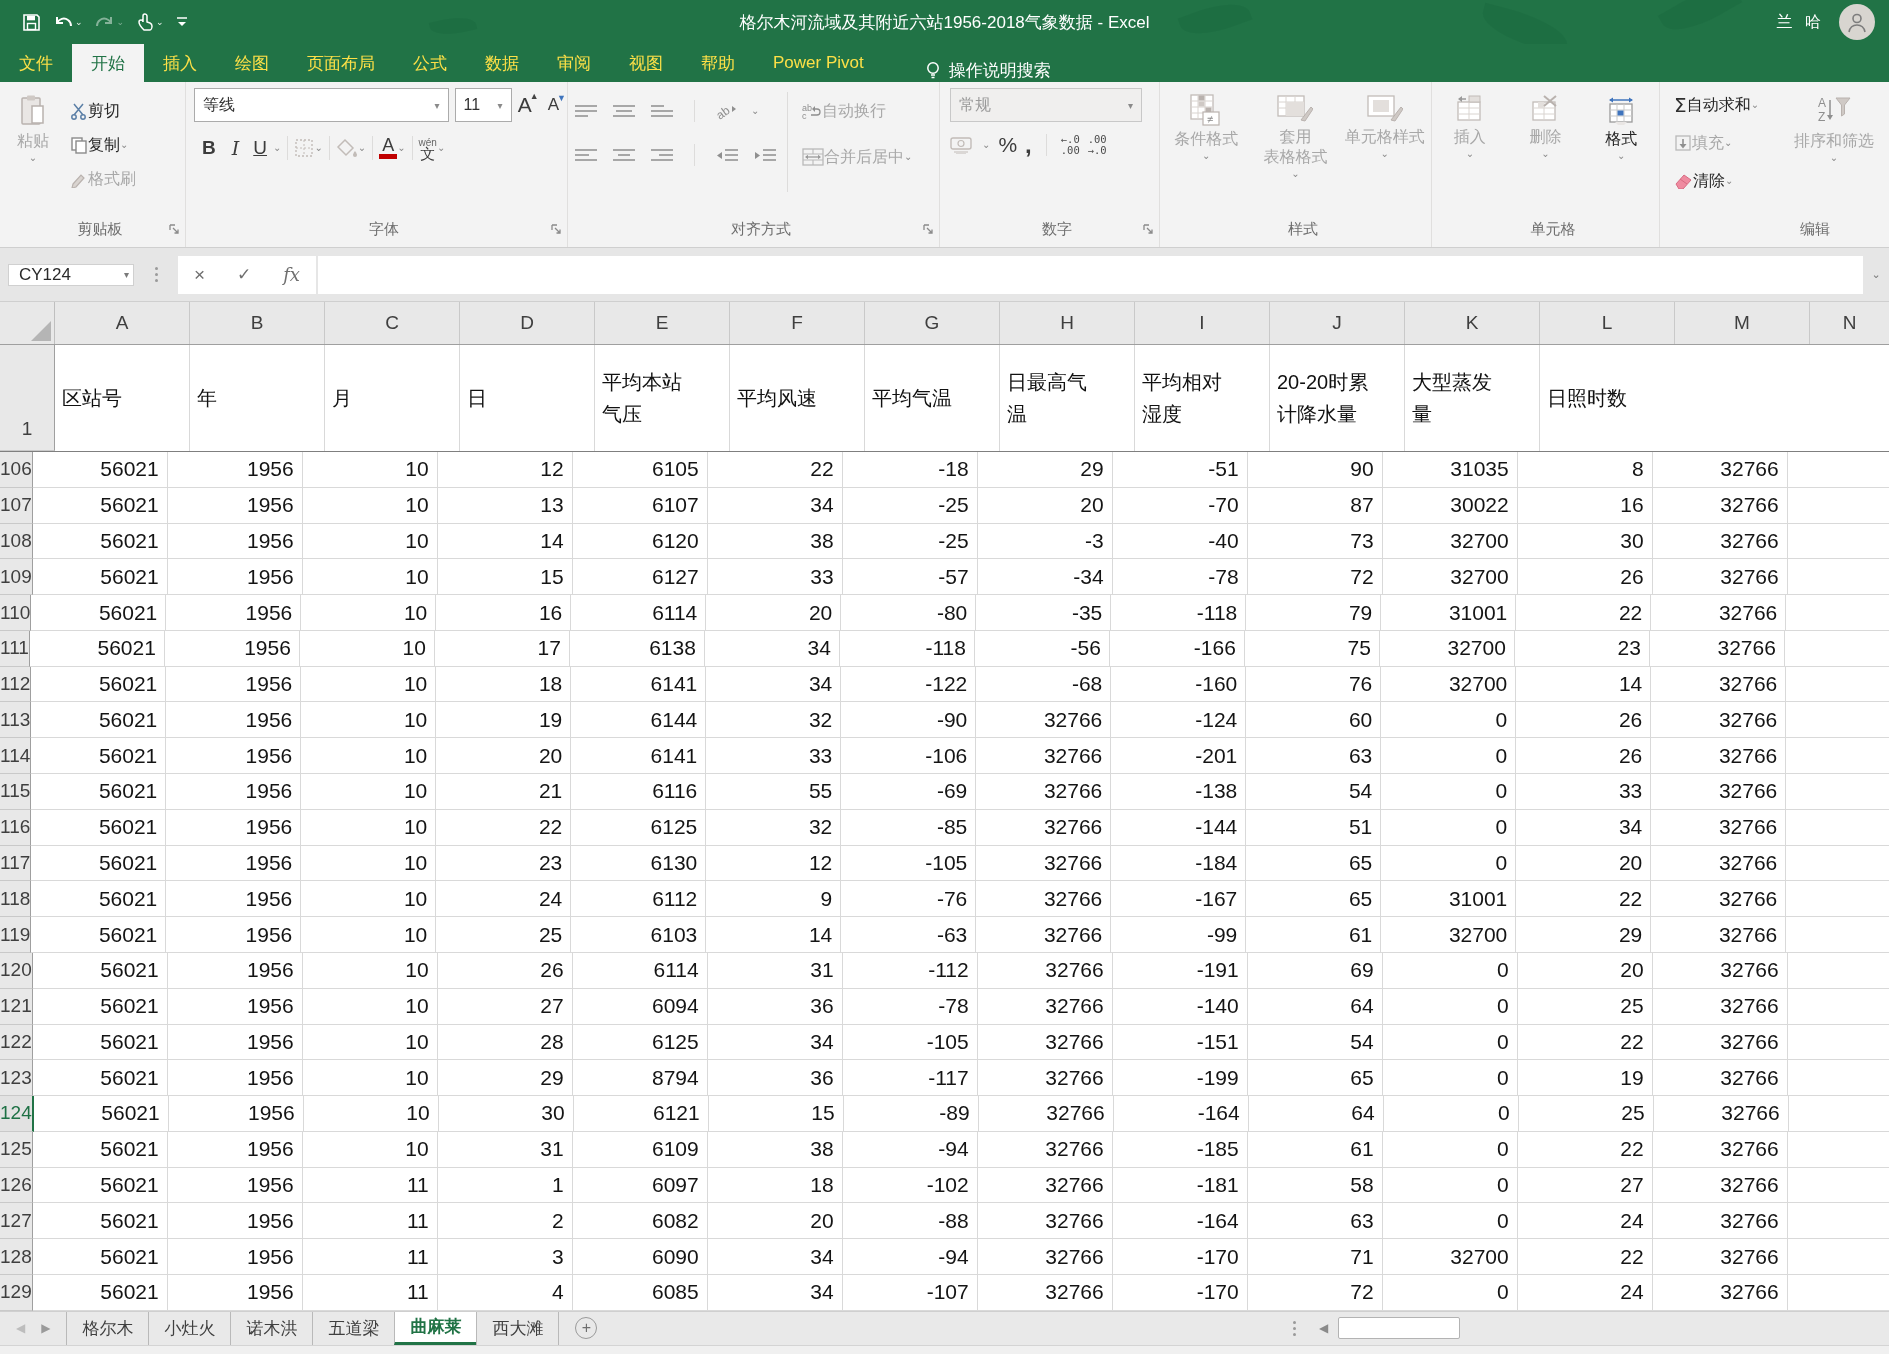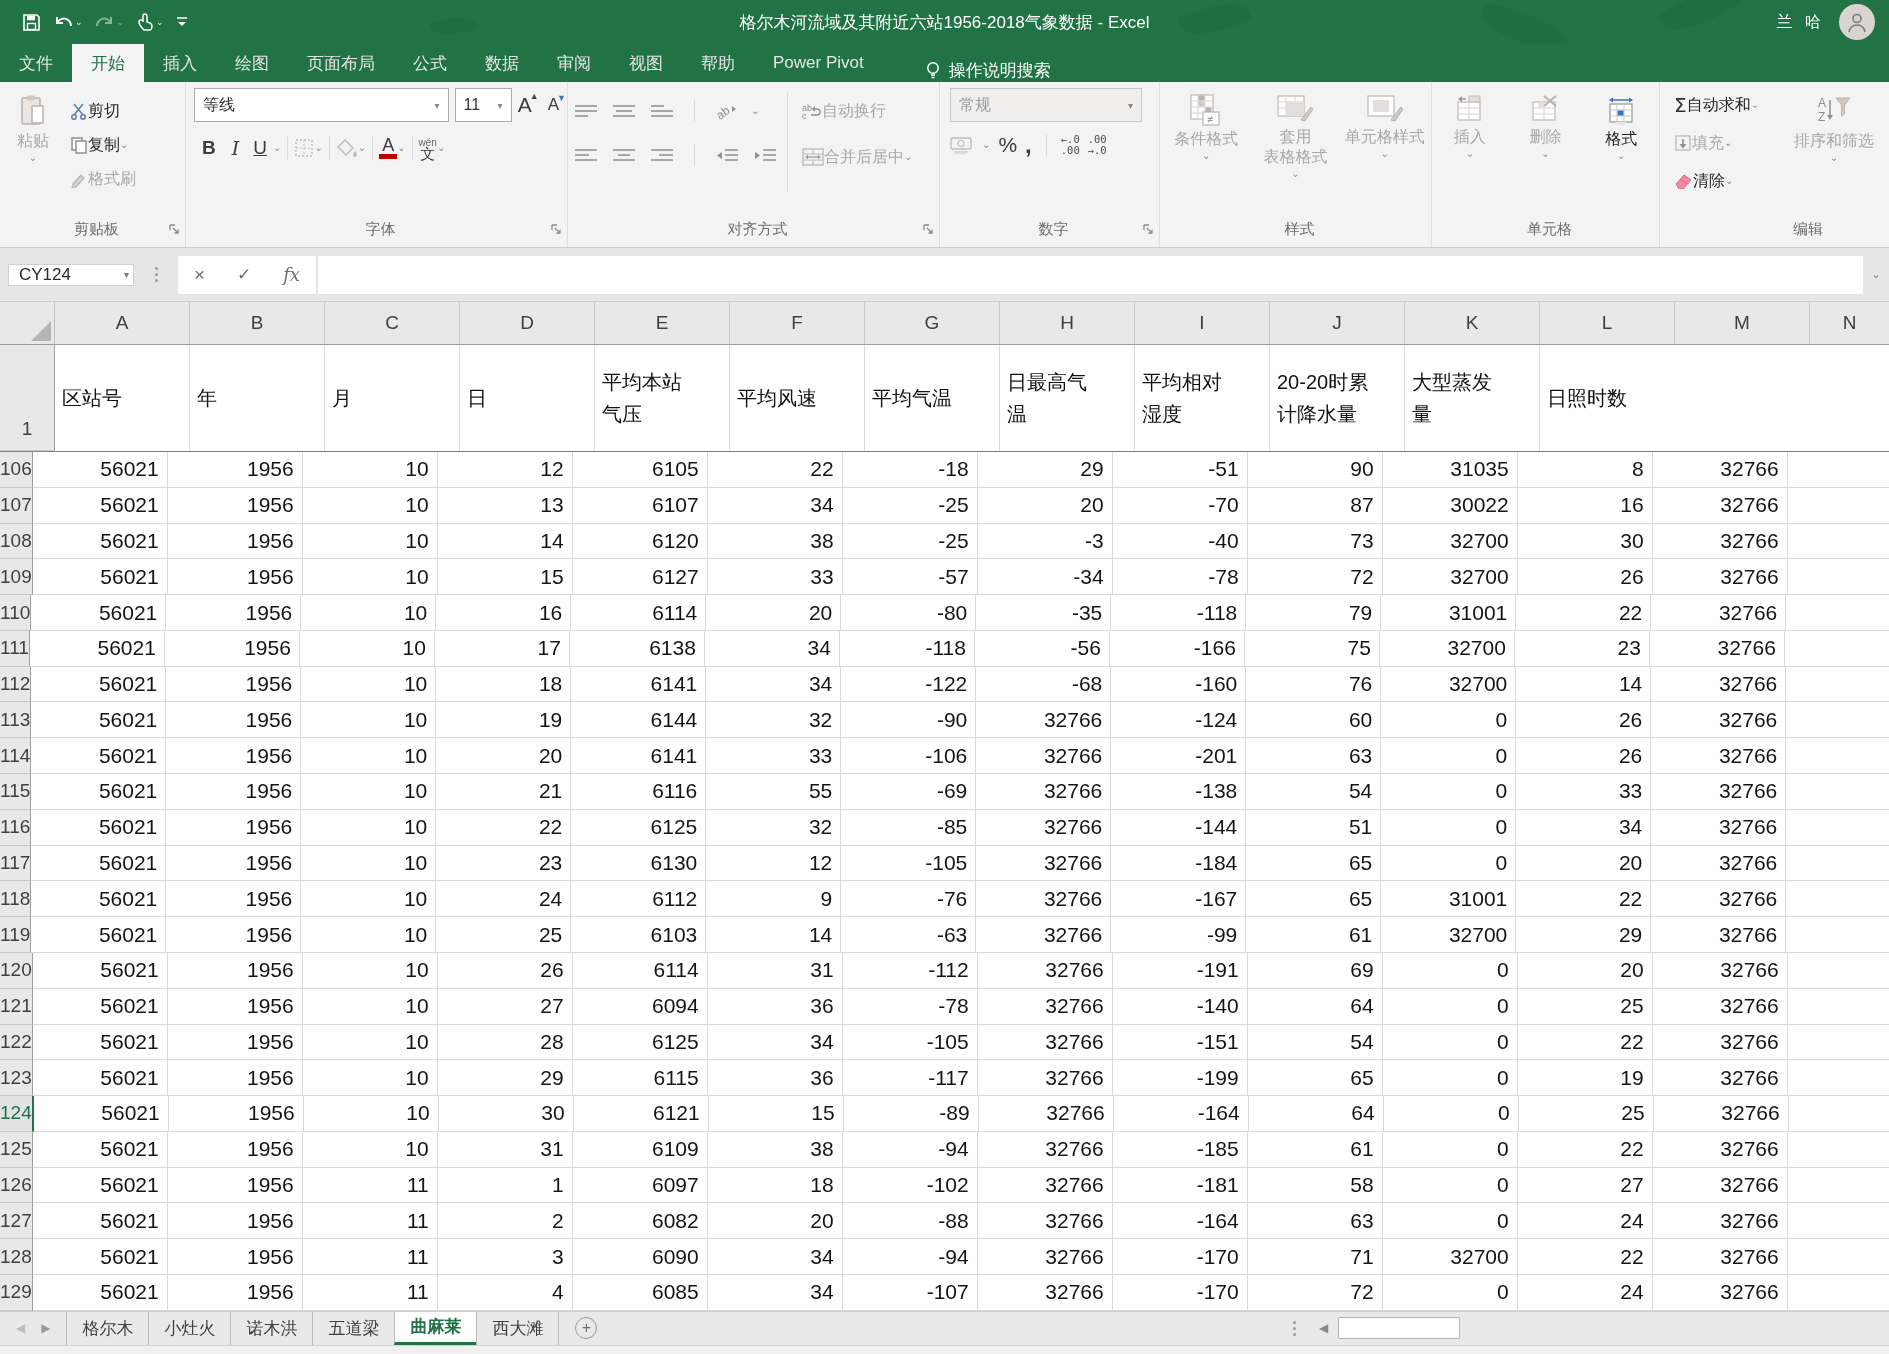--- a/index.html
+++ b/index.html
@@ -17,29 +17,29 @@
   .qbtn.dim { opacity:.45; }
   .ttl { position:absolute; left:0; right:0; text-align:center; font-size:17px; z-index:1; }
   .tb-right { margin-left:auto; display:flex; align-items:center; gap:14px; padding-right:14px; z-index:2; }
   .uname { font-size:16px; letter-spacing:4px; }
   .avatar { width:36px; height:36px; border-radius:50%; background:#d8d5d0;
     display:flex; align-items:center; justify-content:center; }
 
   
   .tabsrow { height:38px; background:#217346; display:flex; align-items:flex-end; }
   .rtabs { display:flex; height:38px; }
-  .rtab { padding:0 19px; display:flex; align-items:center; color:#e5e5e5; font-size:17px; cursor:default; }
+  .rtab { padding:0 19px; display:flex; align-items:center; color:#fde047; font-size:17px; cursor:default; }
   .rtab.active { background:#f3f3f3; color:#217346; }
   .searchbox { display:flex; align-items:center; gap:8px; color:#fff; font-size:17px; margin-left:42px; }
 
   
   .ribbon { height:166px; background:#f3f3f3; border-bottom:1px solid #cfcfcf;
     display:flex; overflow:hidden; }
   .group { position:relative; border-right:1px solid #e0dfde; padding-top:6px; height:100%; }
-  .g-label { position:absolute; bottom:2px; left:8px; right:0; text-align:center;
+  .g-label { position:absolute; bottom:2px; left:15px; right:0; text-align:center;
     font-size:15px; color:#6e6e6e; height:28px; line-height:24px; }
   .launcher { position:absolute; right:5px; bottom:8px; color:#8a8a8a; }
   .gbody { display:flex; height:124px; }
   .dim1 { color:#a8a8a8 !important; }
   .dark1 { color:#262626; }
   .bigbtn { display:flex; flex-direction:column; align-items:center; justify-content:flex-start;
     padding-top:6px; font-size:16px; gap:3px; }
   .bigbtn .cap { text-align:center; line-height:20px; }
   .ddv { font-size:10px; color:#8a8a8a; line-height:8px; }
   .smallrow { display:flex; align-items:center; font-size:16px; height:34px; padding:0 4px; }
@@ -972,21 +972,21 @@
         </div>
       </div>
 
       <div class="gr">
         <div class="rownum">123</div>
         <div style="display:flex;flex:1">
           <div class="cell">56021</div>
           <div class="cell">1956</div>
           <div class="cell">10</div>
           <div class="cell">29</div>
-          <div class="cell">6115</div>
+          <div class="cell">8794</div>
           <div class="cell">36</div>
           <div class="cell">-117</div>
           <div class="cell">32766</div>
           <div class="cell">-199</div>
           <div class="cell">65</div>
           <div class="cell">0</div>
           <div class="cell">19</div>
           <div class="cell">32766</div>
           <div class="cell"></div>
         </div>

